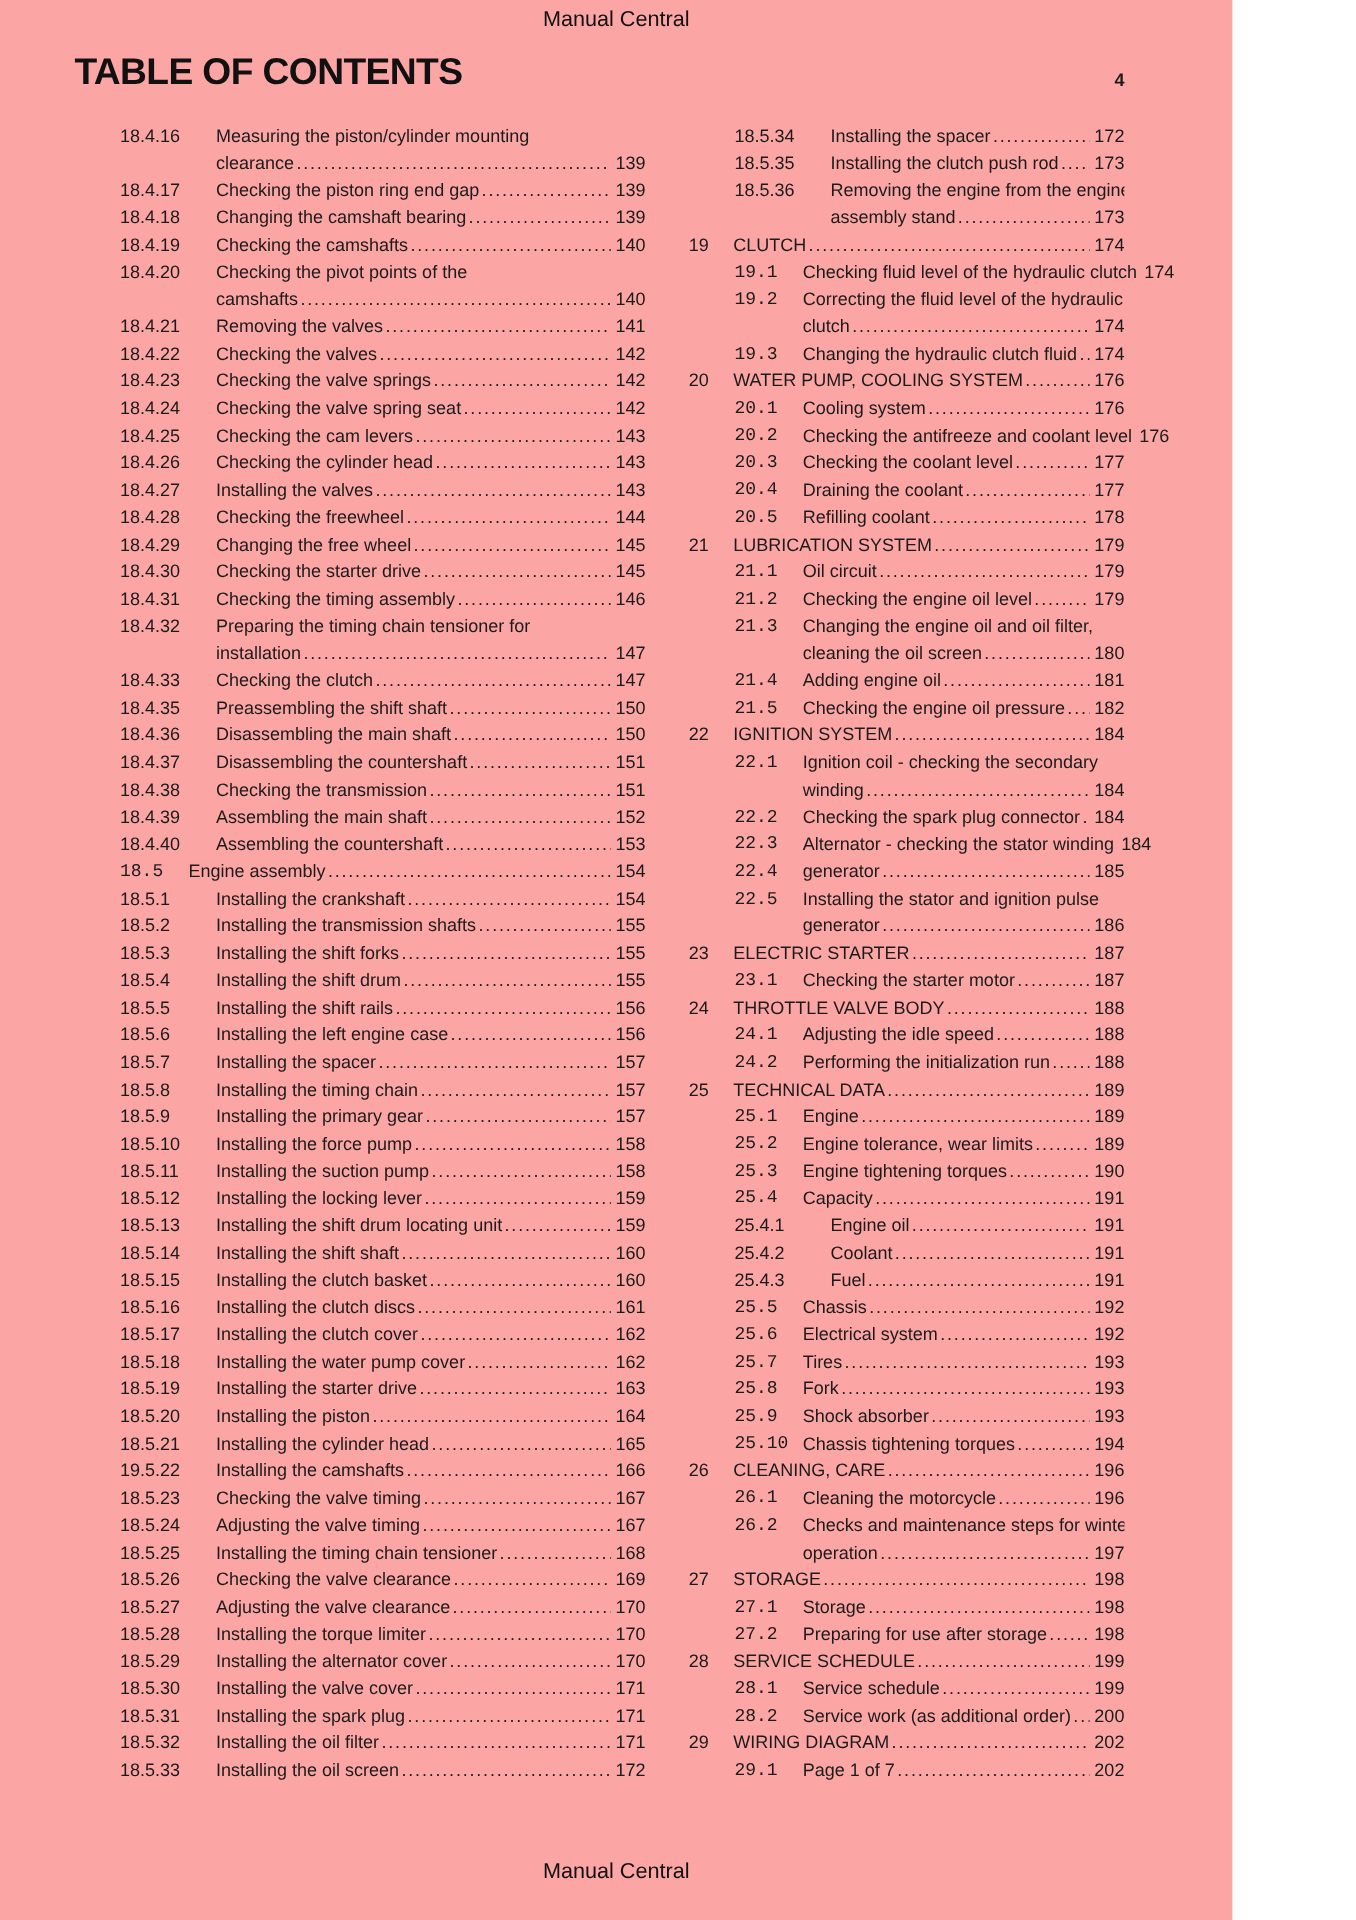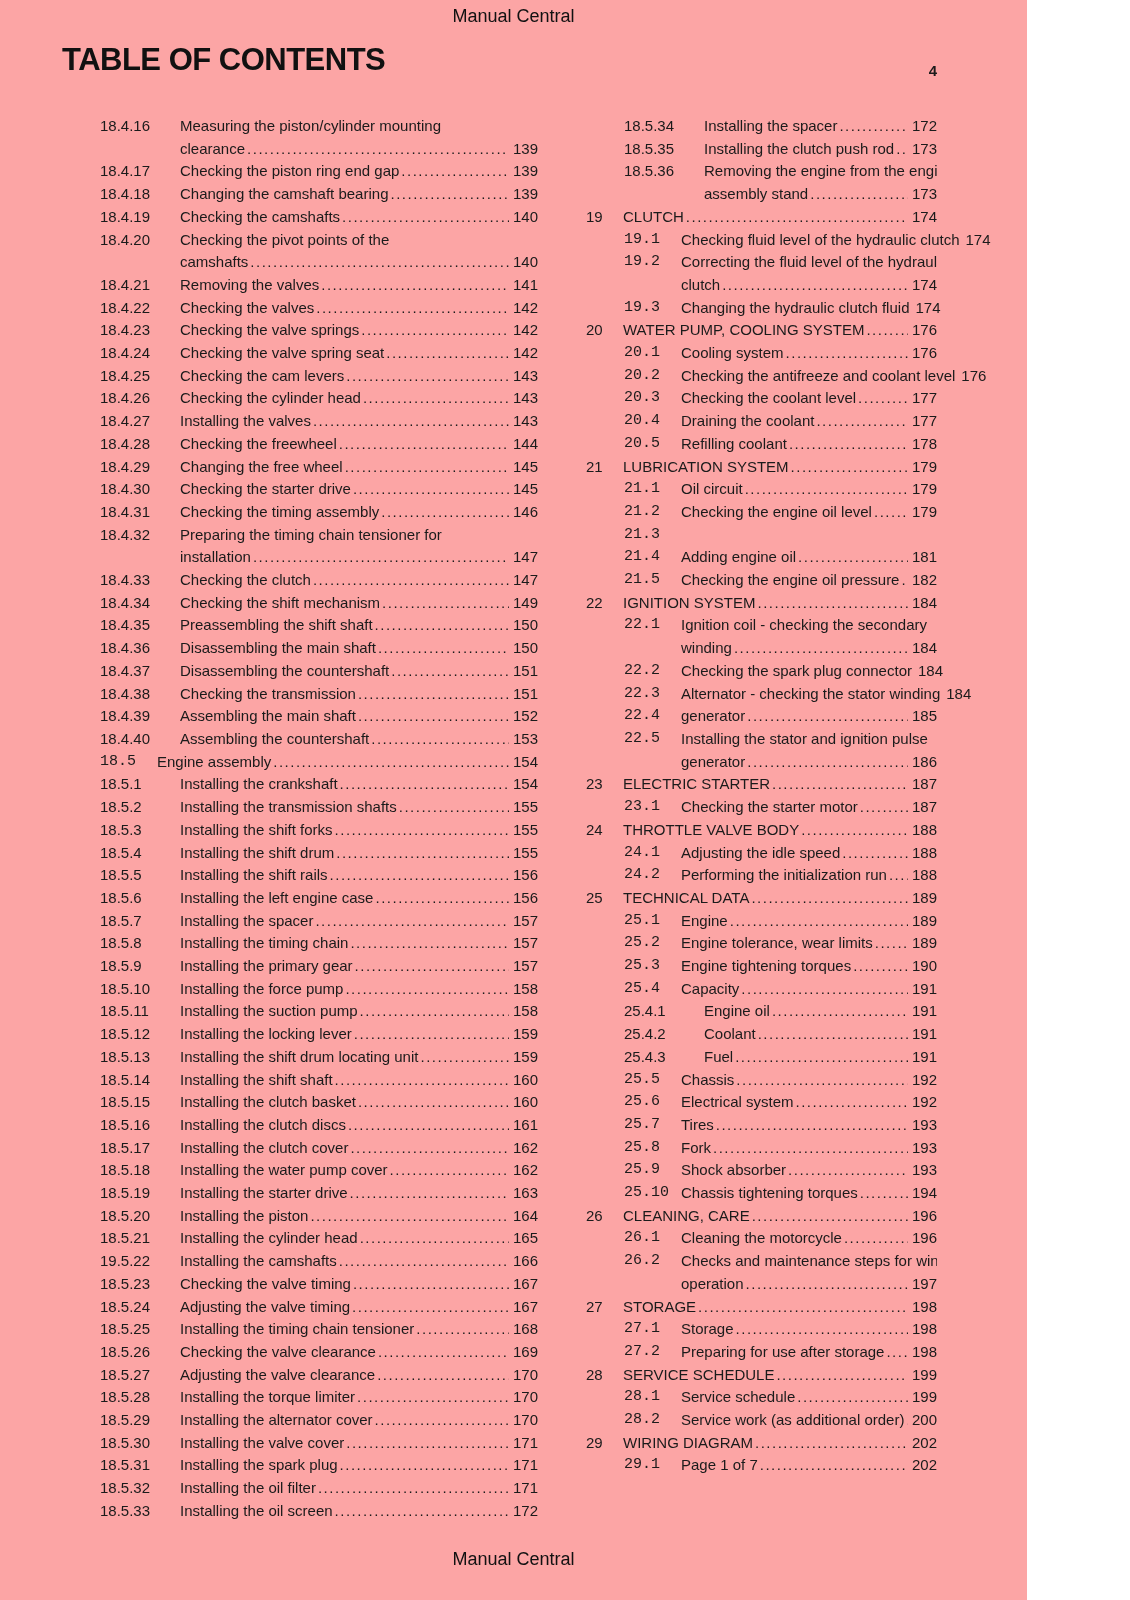--- a/index.html
+++ b/index.html
@@ -21,41 +21,41 @@
   }
   .running-head.top { padding-top: 5px; }
   .running-head.bottom {
     position: absolute;
     left: 0; right: 0;
     bottom: 30px;
   }
   .title-row {
     display: flex;
     justify-content: space-between;
-    align-items: flex-end;
+    align-items: center;
     margin: 14px 90px 0 62px;
     gap: 20px;
   }
   .title-row h1 {
     margin: 0;
     font-size: 31px;
     line-height: 38px;
     font-weight: 700;
     letter-spacing: -0.5px;
     color: #111;
   }
   .pagenum {
     font-size: 15px;
     font-weight: 700;
     margin-top: 14px;
   }
   .columns {
     display: flex;
-    gap: 48px;
-    margin: 36px 90px 0 62px;
+    gap: 36px;
+    margin: 24px 90px 0 62px;
     font-size: 15px;
     line-height: 22.7px;
   }
   .col-left { flex: none; width: 476px; }
   .col-right { flex: 1; min-width: 0; }
   .entry { display: flex; align-items: flex-start; }
   .num { flex: none; white-space: nowrap; }
   .lvl1 .num { width: 37px; }
   .lvl2, .lvl3 { padding-left: 38px; }
   .lvl2 .num { width: 57px; font-family: Liberation Mono, monospace; }
@@ -267,30 +267,20 @@
           <span class="num">18.4.33</span>
           <div class="body">
             <div class="lastline">
               <span class="txt">Checking the clutch</span>
               <span class="dots"></span>
               <span class="pg">147</span>
             </div>
           </div>
         </div>
         <div class="entry lvl3">
-          <span class="num">18.4.34</span>
-          <div class="body">
-            <div class="lastline">
-              <span class="txt">Checking the shift mechanism</span>
-              <span class="dots"></span>
-              <span class="pg">149</span>
-            </div>
-          </div>
-        </div>
-        <div class="entry lvl3">
           <span class="num">18.4.35</span>
           <div class="body">
             <div class="lastline">
               <span class="txt">Preassembling the shift shaft</span>
               <span class="dots"></span>
               <span class="pg">150</span>
             </div>
           </div>
         </div>
         <div class="entry lvl3">
@@ -842,20 +832,28 @@
           <div class="body">
             <div class="lastline">
               <span class="txt">Checking the engine oil level</span>
               <span class="dots"></span>
               <span class="pg">179</span>
             </div>
           </div>
         </div>
         <div class="entry lvl2">
           <span class="num">21.3</span>
+          <div class="body">
+            <div class="cont">Changing the engine oil and oil filter,</div>
+            <div class="lastline">
+              <span class="txt">cleaning the oil screen</span>
+              <span class="dots"></span>
+              <span class="pg">180</span>
+            </div>
+          </div>
         </div>
         <div class="entry lvl2">
           <span class="num">21.4</span>
           <div class="body">
             <div class="lastline">
               <span class="txt">Adding engine oil</span>
               <span class="dots"></span>
               <span class="pg">181</span>
             </div>
           </div>

